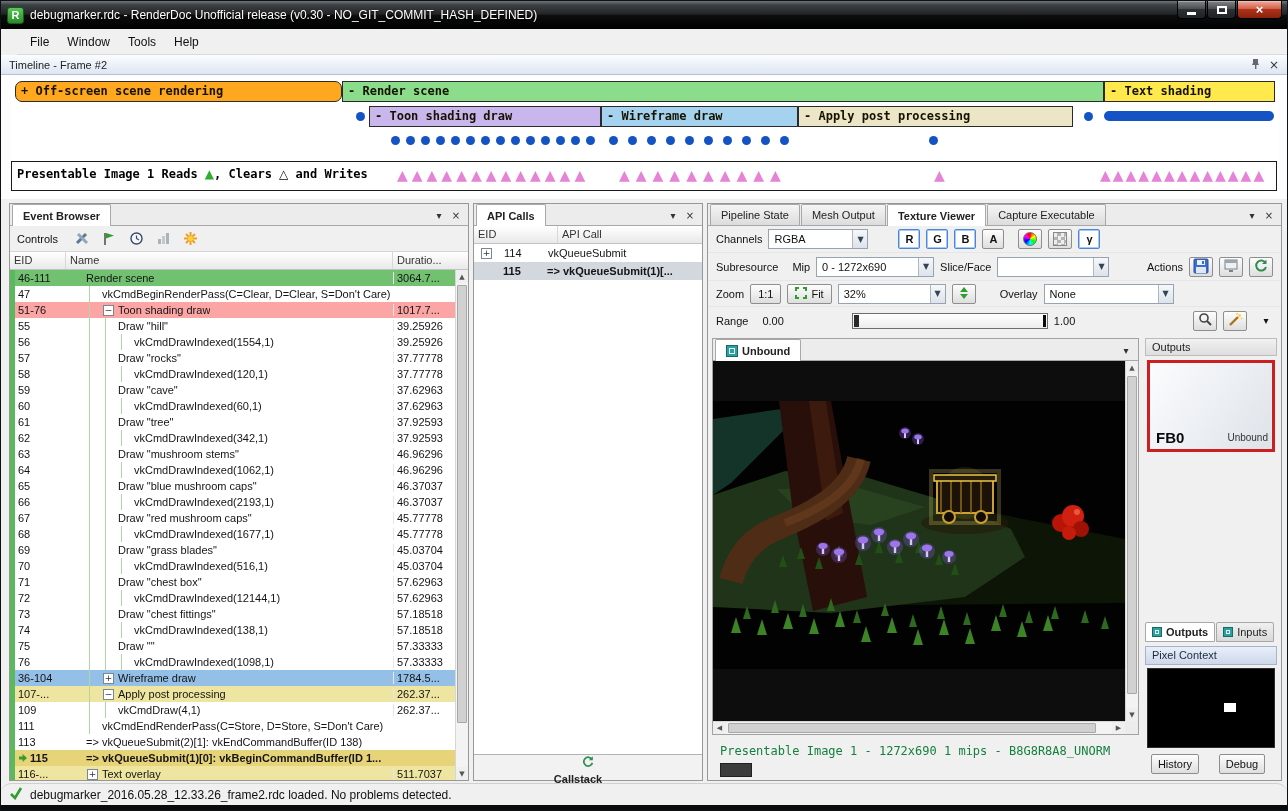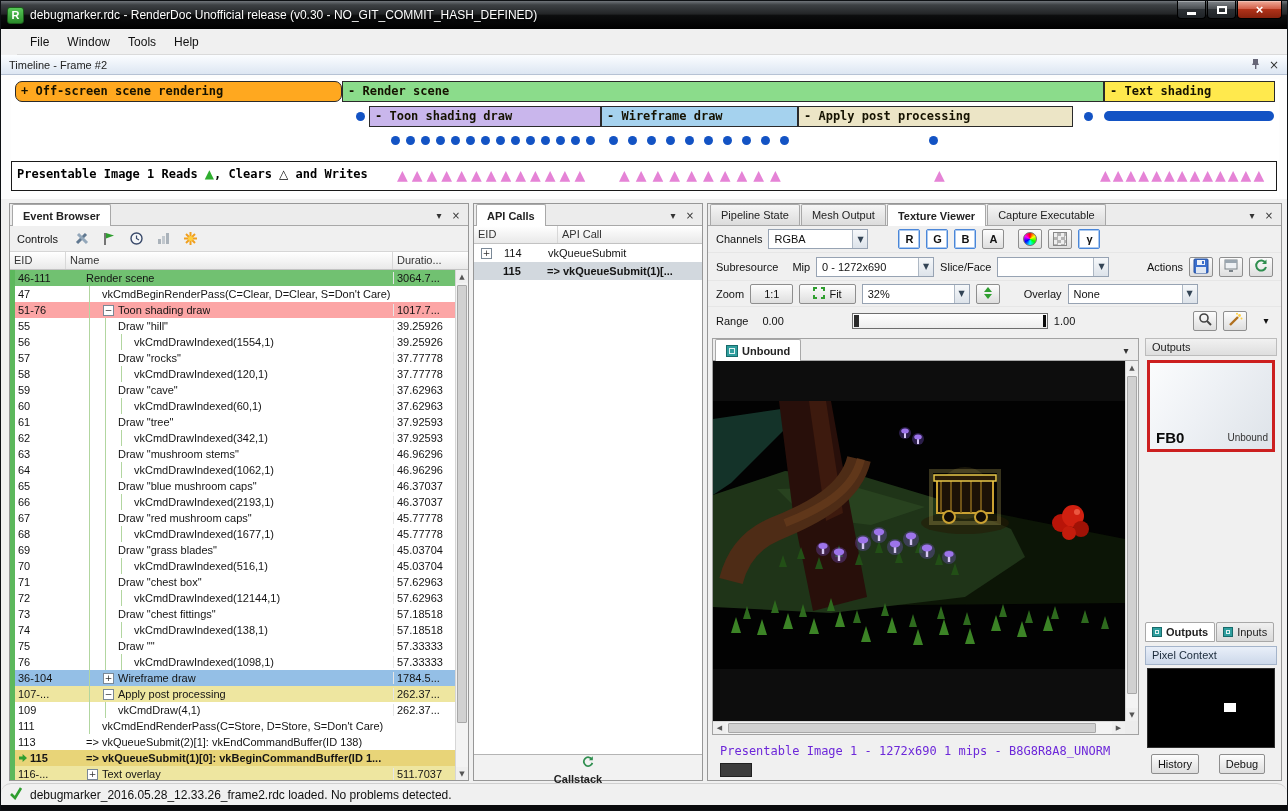--- a/index.html
+++ b/index.html
@@ -126,21 +126,21 @@
 .rp-toolbar{position:absolute;left:0;width:100%;display:flex;align-items:center;gap:6px;padding:0 8px;
   font-size:11px;color:#111;}
 .rt1{top:22px;height:26px;}
 .rt2{top:48px;height:28px;border-top:1px solid #e6e6e6;}
 .rt3{top:76px;height:26px;border-top:1px solid #e6e6e6;}
 .rt4{top:102px;height:28px;border-top:1px solid #e6e6e6;}
 .dd{display:inline-flex;align-items:stretch;background:#fff;border:1px solid #97a3b3;height:20px;font-size:11px;}
 .dd .val{display:flex;align-items:center;padding:0 5px;flex:1;white-space:nowrap;overflow:hidden;}
 .dd .arr{width:15px;display:flex;align-items:center;justify-content:center;background:linear-gradient(#f6f8fa,#dde3ea);
   border-left:1px solid #aeb8c4;font-family:"DejaVu Sans",sans-serif;font-size:8px;color:#345;}
-.btn{display:inline-flex;align-items:center;justify-content:center;gap:4px;height:20px;padding:0 13px;
+.btn{display:inline-flex;align-items:center;justify-content:center;gap:4px;height:20px;padding:0 7px;
   background:linear-gradient(#fdfdfd,#dedede);border:1px solid #8e8e8e;border-radius:2px;font-size:11px;color:#111;}
 .chan{width:22px;padding:0;font-weight:bold;}
 .chan.on{border:1px solid #4a86d8;box-shadow:inset 0 0 0 1px #aac9f0;background:#fff;}
 .iconbtn{width:24px;padding:0;}
 .cwheel{width:14px;height:14px;border-radius:50%;border:1px solid #777;
   background:#d84;background-image:conic-gradient(#f00,#ff0,#0f0,#0ff,#00f,#f0f,#f00);}
 .checker{width:14px;height:14px;border:1px solid #888;background-color:#ccc;
   background-image:repeating-conic-gradient(#b4b4b4 0 25%,#eee 0 50%);background-size:7px 7px;}
 .range-track{position:relative;width:196px;height:16px;background:linear-gradient(#fff,#ededed);border:1px solid #6d6d6d;margin-left:62px;}
 .rh-l{position:absolute;left:1px;top:1px;width:5px;height:12px;background:#2a2a2a;}
@@ -150,21 +150,21 @@
 
 .tex-area{position:absolute;left:4px;top:134px;width:427px;height:397px;border:1px solid #a2a2a2;background:#ececec;}
 .tex-strip{position:absolute;top:0;left:0;width:100%;height:22px;background:#ececec;border-bottom:1px solid #a8a8a8;
   display:flex;align-items:flex-end;padding-left:2px;}
 .tex-canvas{position:absolute;left:0;top:22px;width:412px;height:360px;background:#060606;overflow:hidden;}
 .tex-vscroll{top:22px;right:0;height:360px;}
 .tex-hscroll{position:absolute;left:0;top:382px;width:412px;height:13px;background:#f3f3f3;border-top:1px solid #d6d6d6;}
 .hsb-arrow{position:absolute;top:0;width:13px;height:12px;display:flex;align-items:center;justify-content:center;
   font-family:"DejaVu Sans",sans-serif;font-size:7px;color:#555;background:#efefef;}
 .hsb-thumb{position:absolute;top:1px;height:10px;background:#d1d1d1;border:1px solid #a8a8a8;border-radius:1px;}
-.tex-status{position:absolute;left:12px;top:540px;font:12px "DejaVu Sans Mono",monospace;color:#6d28d9;white-space:nowrap;}
+.tex-status{position:absolute;left:12px;top:540px;font:12px "DejaVu Sans Mono",monospace;color:#15803d;white-space:nowrap;}
 .tex-swatch{position:absolute;left:12px;top:559px;width:32px;height:14px;background:#3c3c3c;border:1px solid #202020;}
 .tic{width:12px;height:12px;background:#2f9e9e;border:1px solid #176a6a;display:inline-block;position:relative;flex:0 0 12px;}
 .tic i{position:absolute;top:2px;left:2px;right:2px;bottom:2px;border:1px solid rgba(255,255,255,.85);}
 
 
 .out-header{position:absolute;left:437px;top:134px;width:132px;height:18px;background:linear-gradient(#f1f1f1,#dedede);
   border:1px solid #bcbcbc;font-size:11px;color:#222;padding:2px 6px;}
 .fb-box{position:absolute;left:439px;top:156px;width:128px;height:92px;border:3px solid #cc1f1f;
   background:linear-gradient(125deg,#fbfcfd 0%,#eef1f5 45%,#dee3e9 100%);}
 .fb-label{position:absolute;left:6px;bottom:3px;font-size:15px;font-weight:bold;color:#0a0a0a;}

